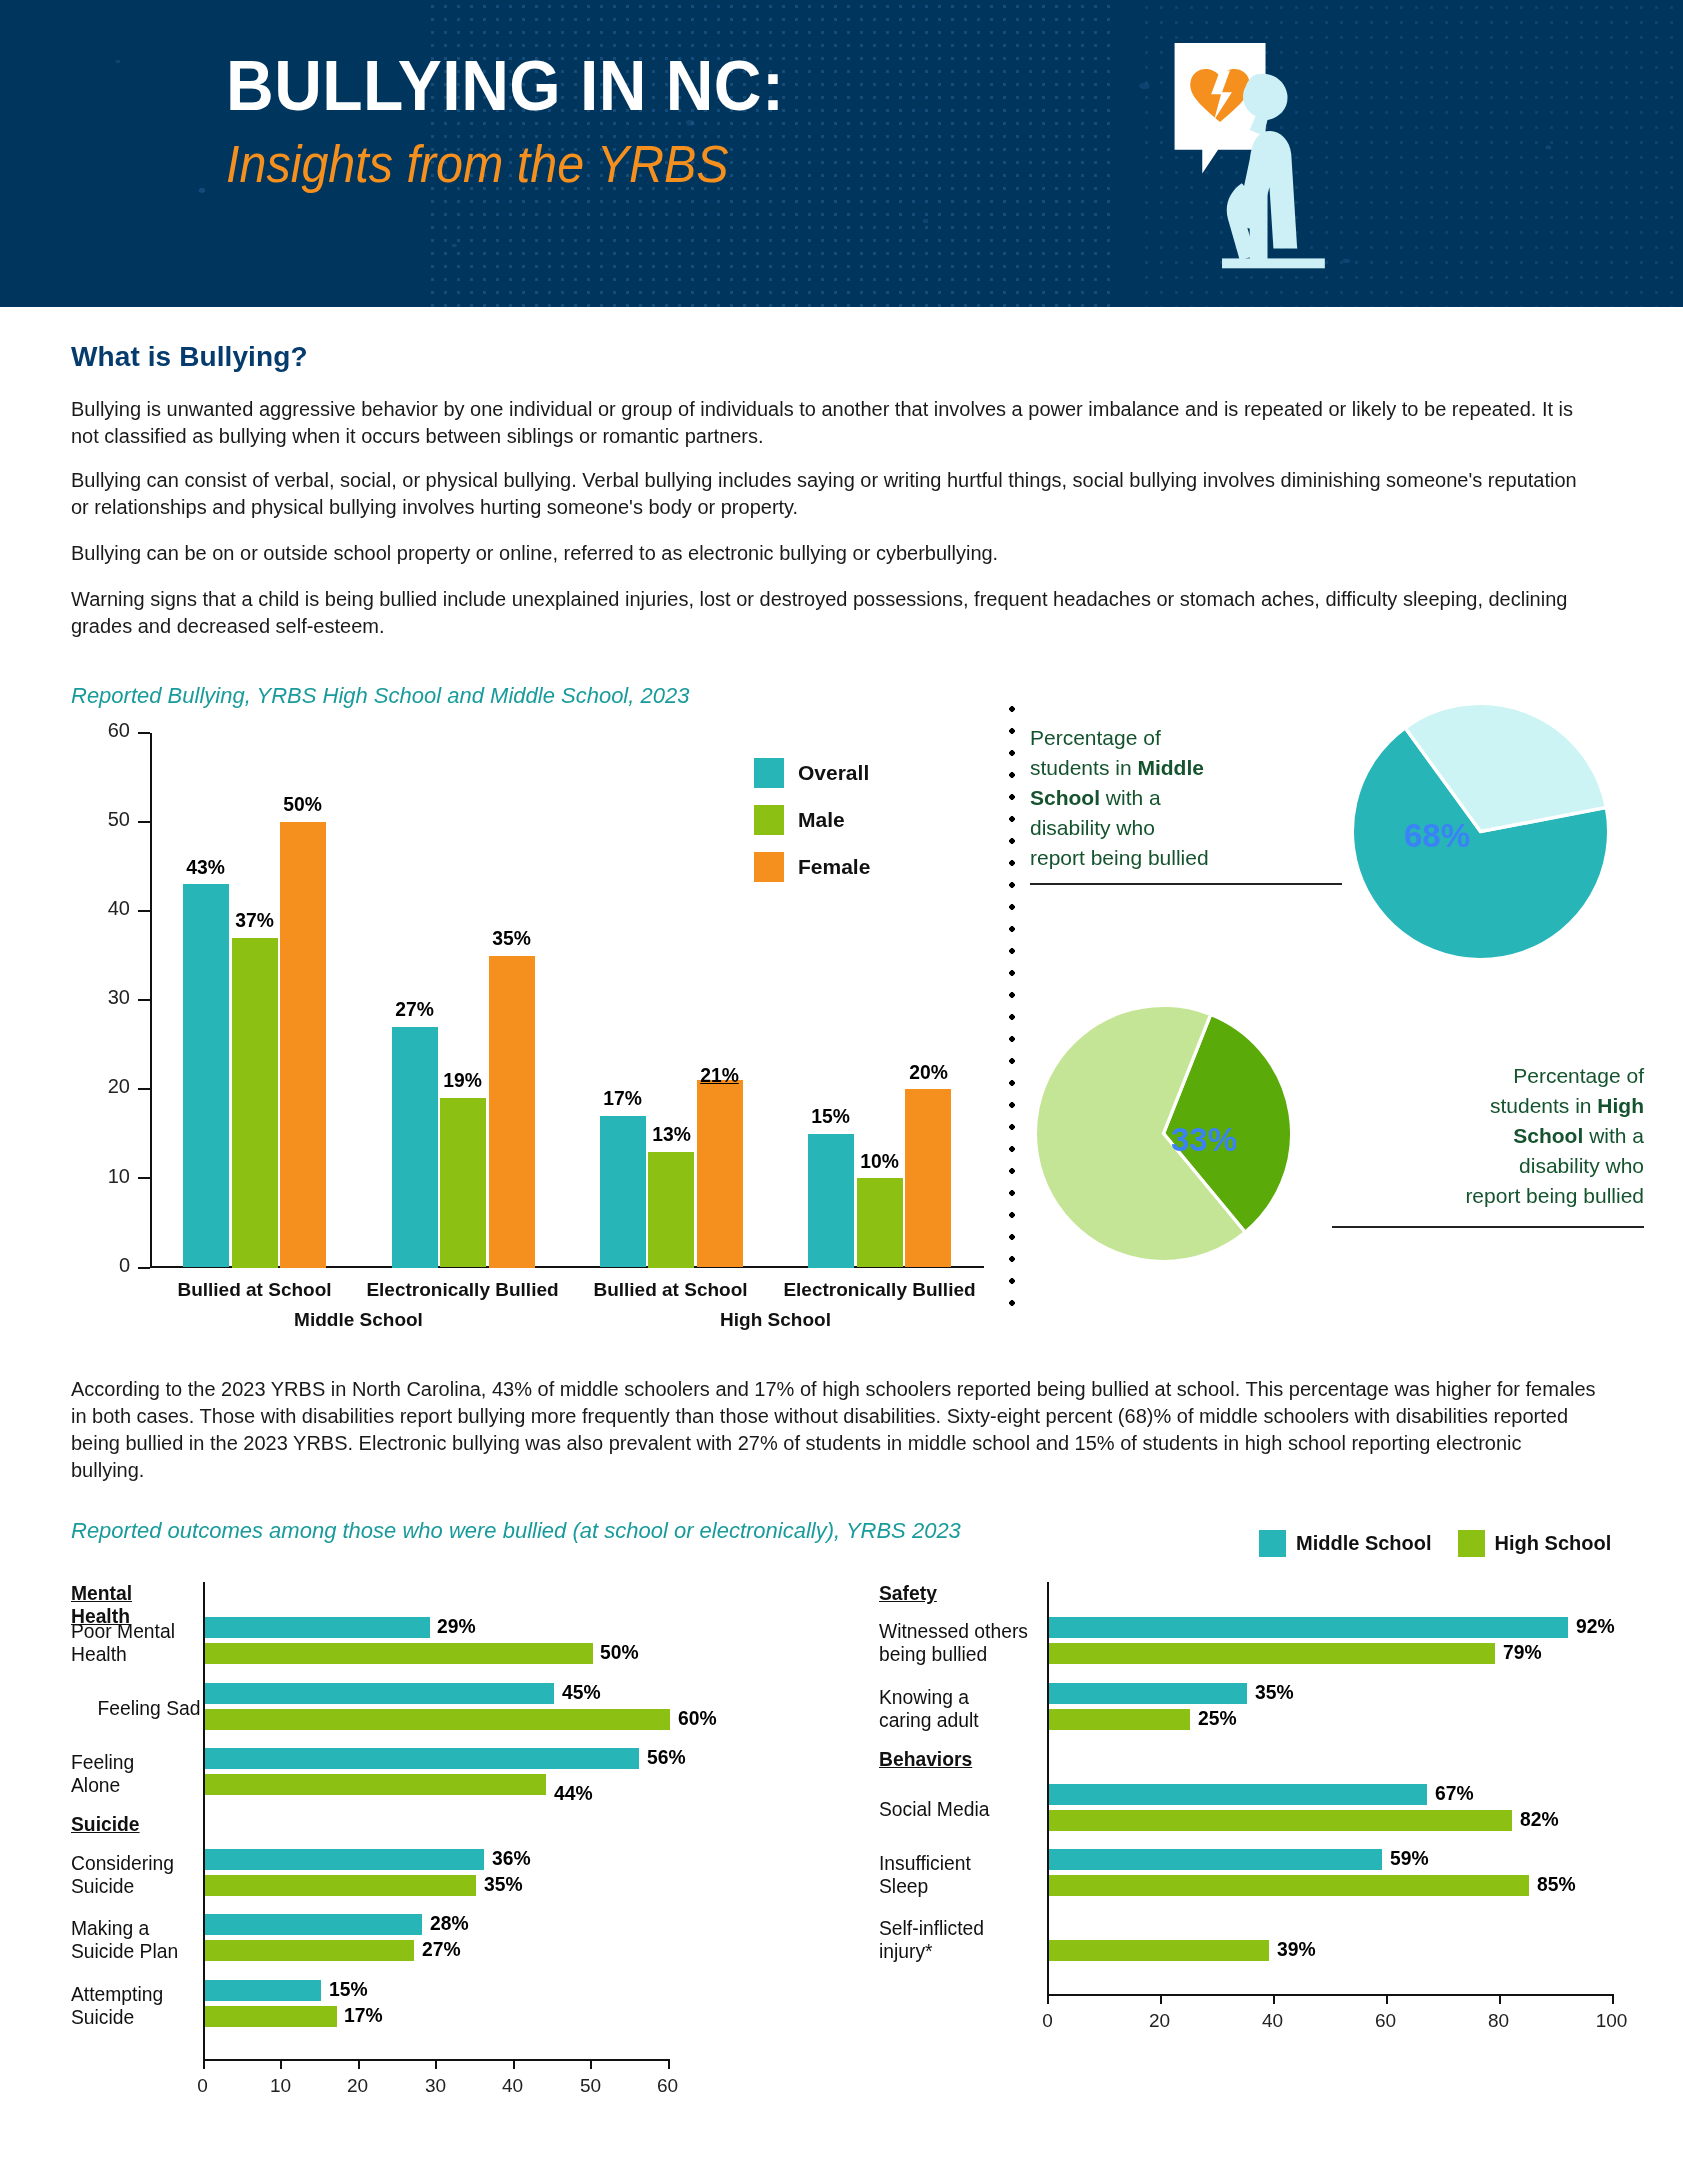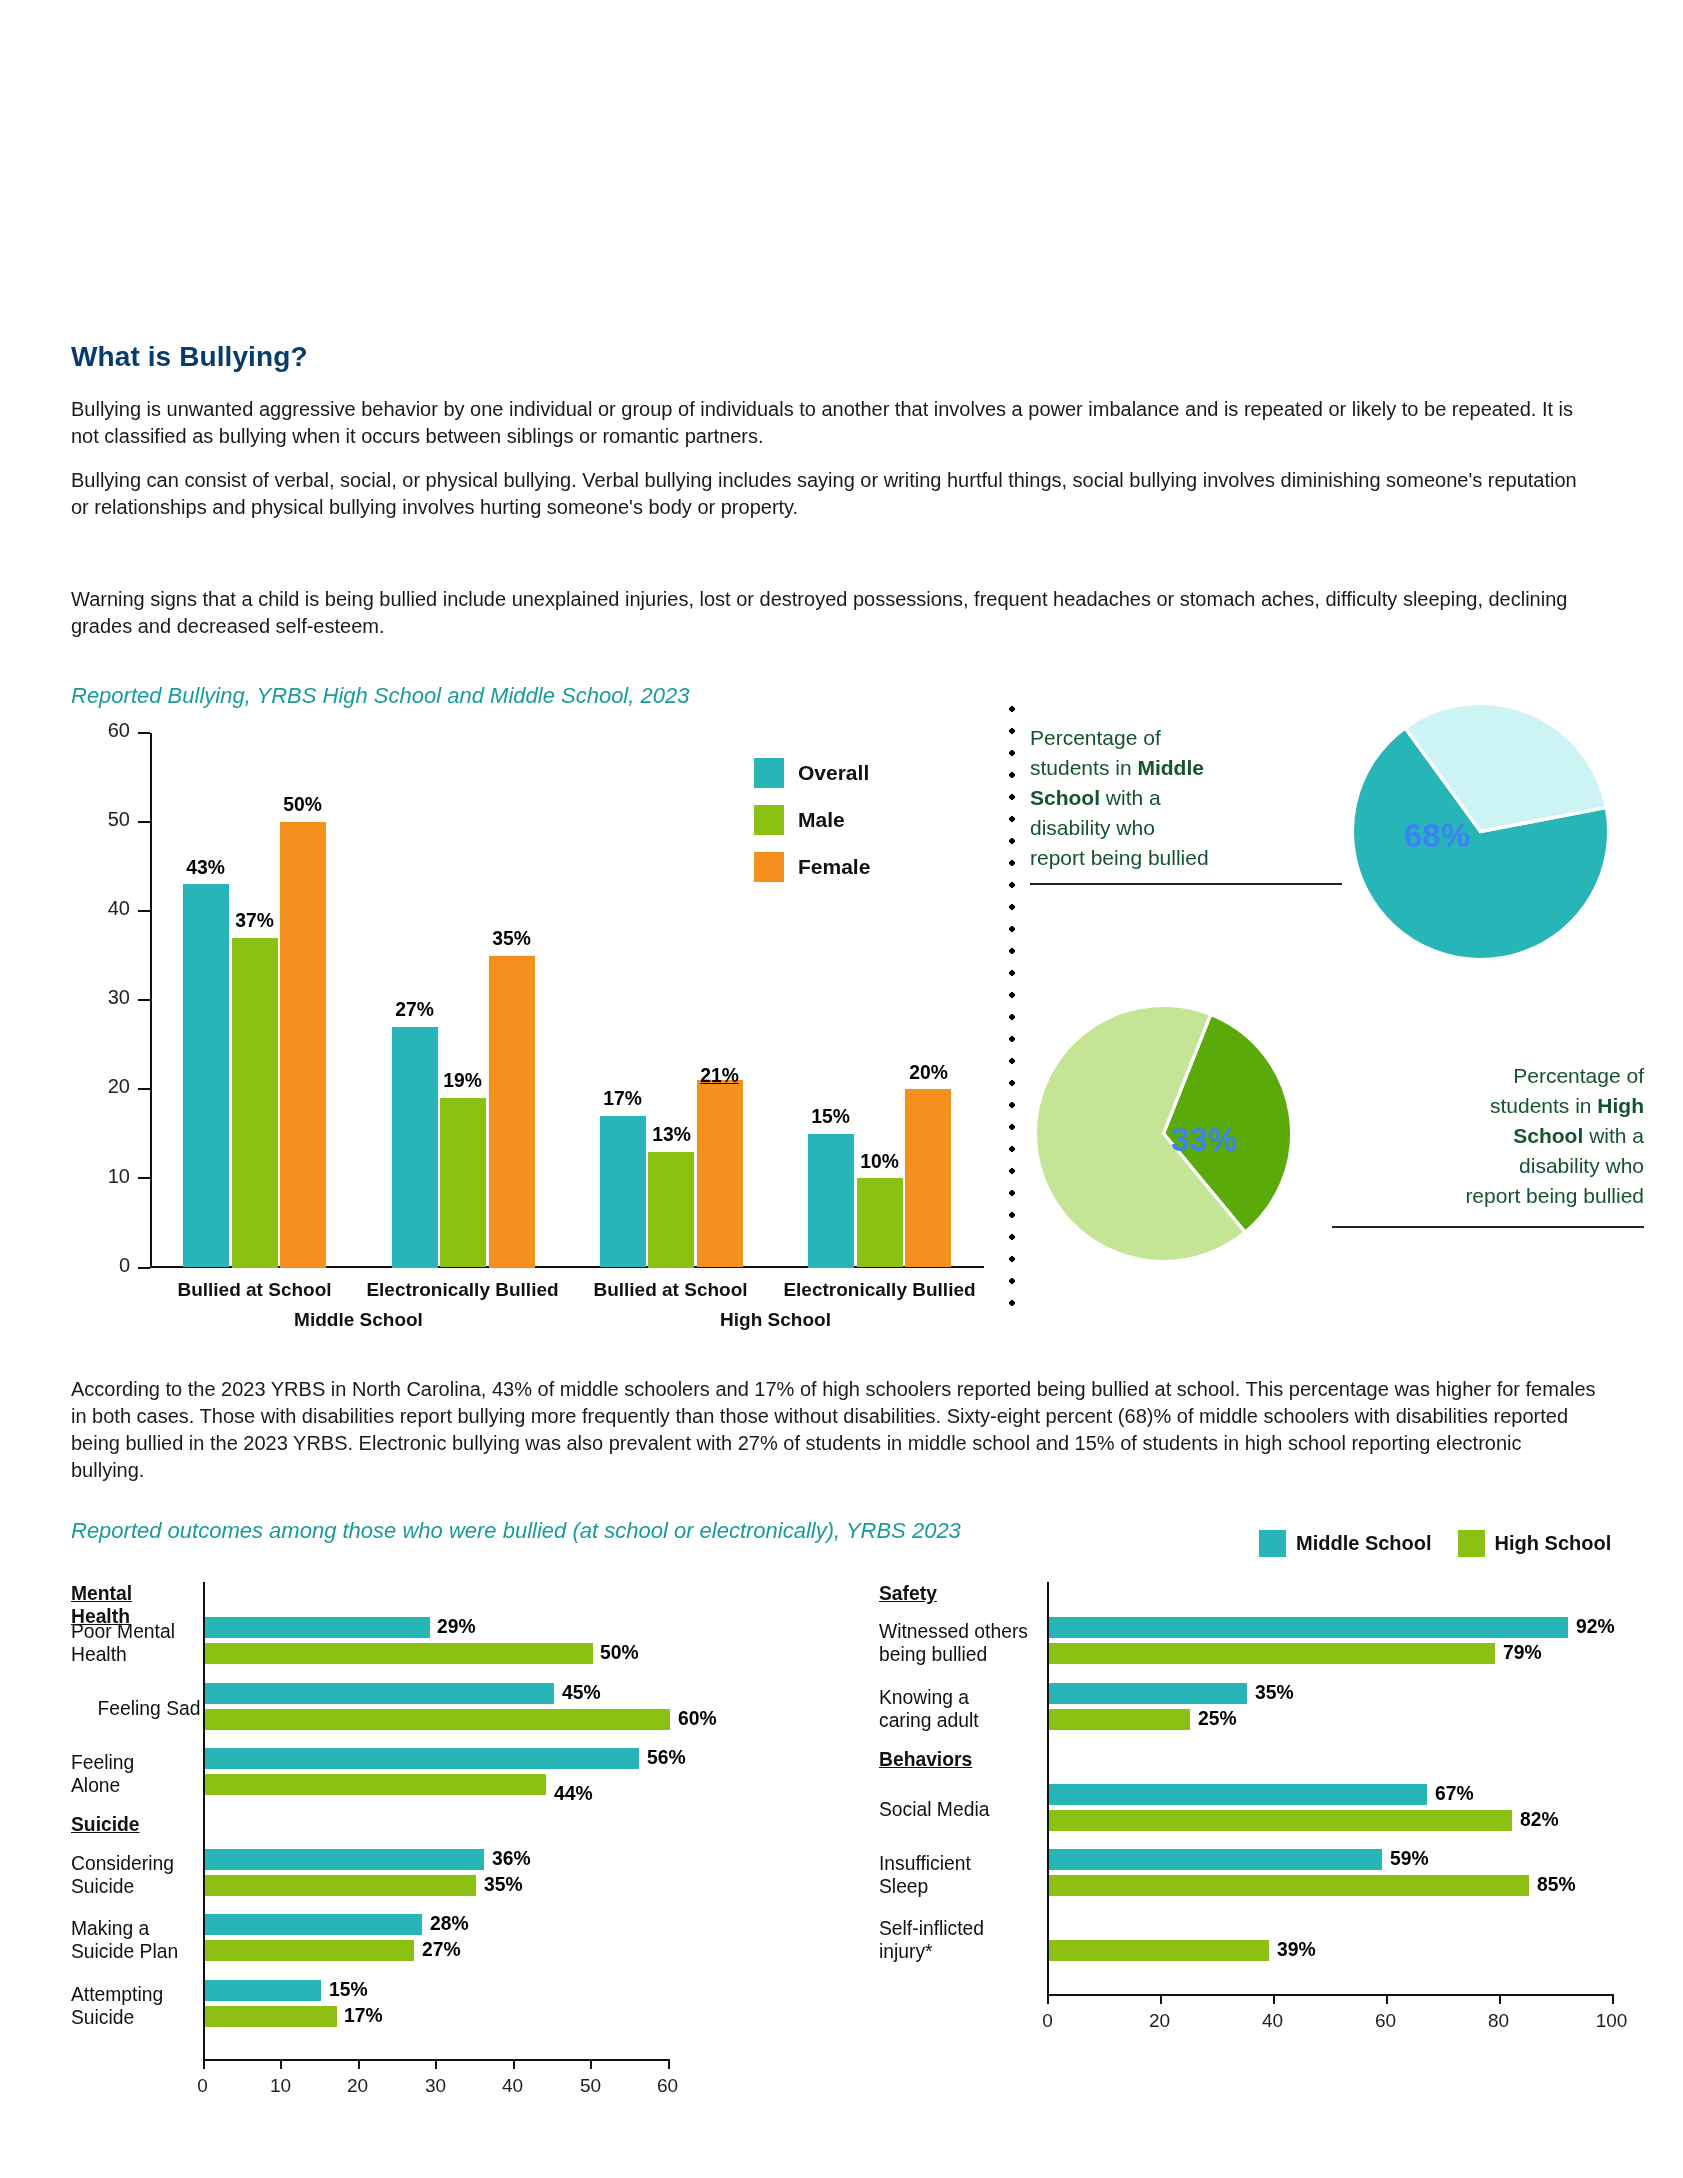--- a/index.html
+++ b/index.html
@@ -143,24 +143,48 @@
   }
   .hc-cat.bold { font-weight: 700; text-decoration: underline; }
   .hc-bar { position: absolute; height: 21px; }
   .hc-val { position: absolute; font-size: 19.3px; font-weight: 700; color: #000; white-space: nowrap; }
 </style>
 </head>
 <body>
 
 <div class="page">
 
+  <div class="header">
+    <div class="header-speckle"></div>
+    <div class="header-dots"></div>
+    <div class="header-dots2"></div>
+    <div class="title-main">BULLYING IN NC:</div>
+    <div class="title-sub">Insights from the YRBS</div>
+
+    <svg class="hero-icon" viewBox="0 0 260 265">
+
+      <path d="M36 8 h92 v108 h-48 l-16 24 v-24 h-28 z" fill="#ffffff"></path>
+
+      <path d="M82 42 c-8-12-28-10-30 6 c-2 14 14 26 30 40 c16-14 32-26 30-40 c-2-16-22-18-30-6 z" fill="#f5901e"></path>
+      <path d="M82 36 l-9 24 h10 l-7 26 l18-28 h-10 l8-22 z" fill="#ffffff"></path>
+
+      <g fill="#cdf0f7">
+        <path d="M118 40 c16-4 30 6 32 20 c2 14-8 24-20 26 l-4 16 l-14-6 l6-14 c-12-6-16-20-10-30 c2-6 6-10 10-12 z"></path>
+        <path d="M126 98 c14-4 26 6 28 22 l6 96 l-24 0 l-4-62 l-12 44 l-22-6 l14-66 c2-16 6-24 14-28 z"></path>
+        <path d="M112 146 c10-2 18 6 18 16 l0 66 l-18 0 l0-60 c-6-6-8-16 0-22 z"></path>
+        <path d="M104 150 c-12 8-18 22-14 36 l12 42 l16-5 l-12-40 c-2-10 0-18 6-24 z"></path>
+      </g>
+      <rect x="84" y="226" width="104" height="10" fill="#cdf0f7"></rect>
+    </svg>
+  </div>
 
   <div class="section-heading">What is Bullying?</div>
   <div class="para p1">Bullying is unwanted aggressive behavior by one individual or group of individuals to another that involves a power imbalance and is repeated or likely to be repeated. It is not classified as bullying when it occurs between siblings or romantic partners.</div>
   <div class="para p2">Bullying can consist of verbal, social, or physical bullying. Verbal bullying includes saying or writing hurtful things, social bullying involves diminishing someone's reputation or relationships and physical bullying involves hurting someone's body or property.</div>
+  <div class="para p3">Bullying can be on or outside school property or online, referred to as electronic bullying or cyberbullying.</div>
   <div class="para p4">Warning signs that a child is being bullied include unexplained injuries, lost or destroyed possessions, frequent headaches or stomach aches, difficulty sleeping, declining grades and decreased self-esteem.</div>
 
   <div class="chart-title" id="bar-title">Reported Bullying, YRBS High School and Middle School, 2023</div>
   <div class="barchart" id="barchart">
       <div class="bc-axis-y"></div>
       <div class="bc-axis-x"></div>
       <div class="bc-ytick" style="top: 9px;"></div>
       <div class="bc-ylabel" style="top: -4px; left: 0px; width: 59px;">60</div>
       <div class="bc-ytick" style="top: 98px;"></div>
       <div class="bc-ylabel" style="top: 85px; left: 0px; width: 59px;">50</div>

